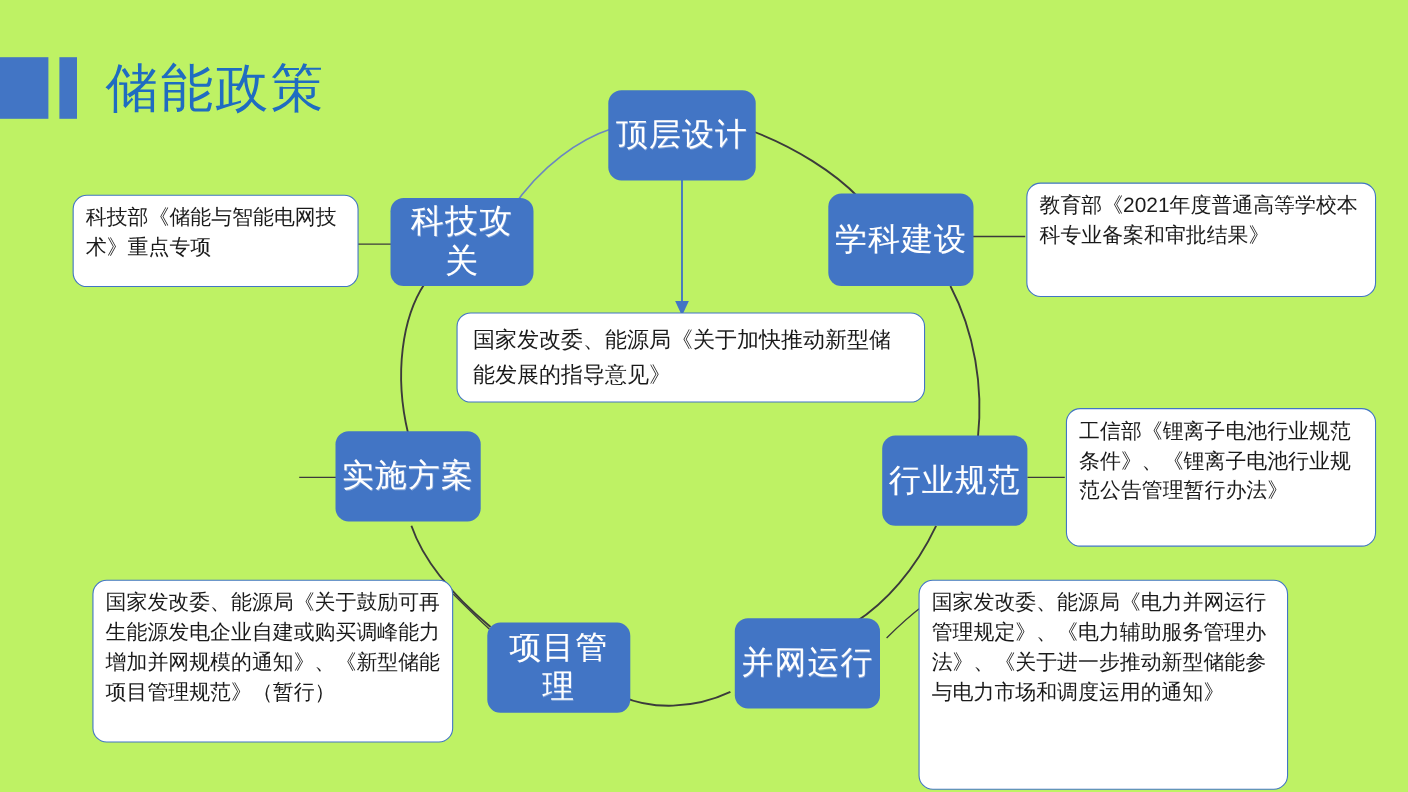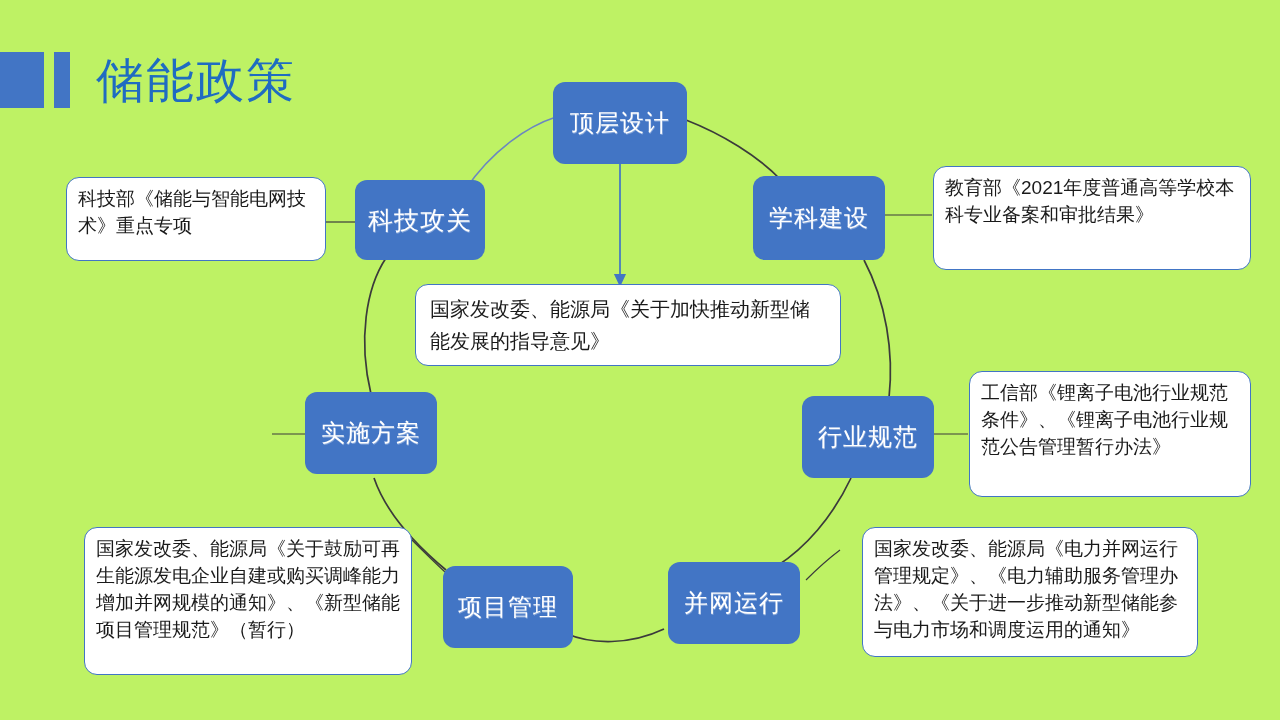--- a/index.html
+++ b/index.html
@@ -52,21 +52,21 @@
   
   .node {
     position: absolute;
     background: #4275c5;
     border-radius: 12px;
     color: #ffffff;
     display: flex;
     align-items: center;
     justify-content: center;
     text-align: center;
-    font-size: 24px;
+    font-size: 29px;
     line-height: 36px;
     letter-spacing: 1px;
     padding: 4px 6px;
     text-shadow: 0.5px 0.5px 0 rgba(255,255,255,0.35);
   }
 
   
   .callout {
     position: absolute;
     background: #ffffff;
@@ -142,21 +142,21 @@
   </div>
 
   <div class="node" style="left:443px; top:566px; width:130px; height:82px;">
     <span>项目管理</span>
   </div>
 
   <div class="node" style="left:305px; top:392px; width:132px; height:82px;text-align:center;">
     <span>实施方案</span>
   </div>
 
-  <div class="node" style="left:355px; top:180px; width:130px; height:80px; font-size:25px;">
+  <div class="node" style="left:355px; top:180px; width:130px; height:80px; font-size:30px;">
     <span>科技攻关</span>
   </div>
 
   <div class="callout" style="left:66px; top:177px; width:260px; height:84px;">
     <span>科技部《储能与智能电网技术》重点专项</span>
   </div>
 
   <div class="callout" style="left:933px; top:166px; width:318px; height:104px;">
     <span>教育部《2021年度普通高等学校本科专业备案和审批结果》</span>
   </div>
@@ -167,17 +167,17 @@
 
 
   <div class="callout" style="left:969px; top:371px; width:282px; height:126px;">
     <span>工信部《锂离子电池行业规范条件》、《锂离子电池行业规范公告管理暂行办法》</span>
   </div>
 
   <div class="callout" style="left:84px; top:527px; width:328px; height:148px;">
     <span>国家发改委、能源局《关于鼓励可再生能源发电企业自建或购买调峰能力增加并网规模的通知》、《新型储能项目管理规范》（暂行）</span>
   </div>
 
-  <div class="callout" style="left:862px; top:527px; width:336px; height:130px;">
+  <div class="callout" style="left:835px; top:527px; width:336px; height:191px;">
     <span>国家发改委、能源局《电力并网运行管理规定》、《电力辅助服务管理办法》、《关于进一步推动新型储能参与电力市场和调度运用的通知》</span>
   </div>
 
 </div>
 
 </body></html>

